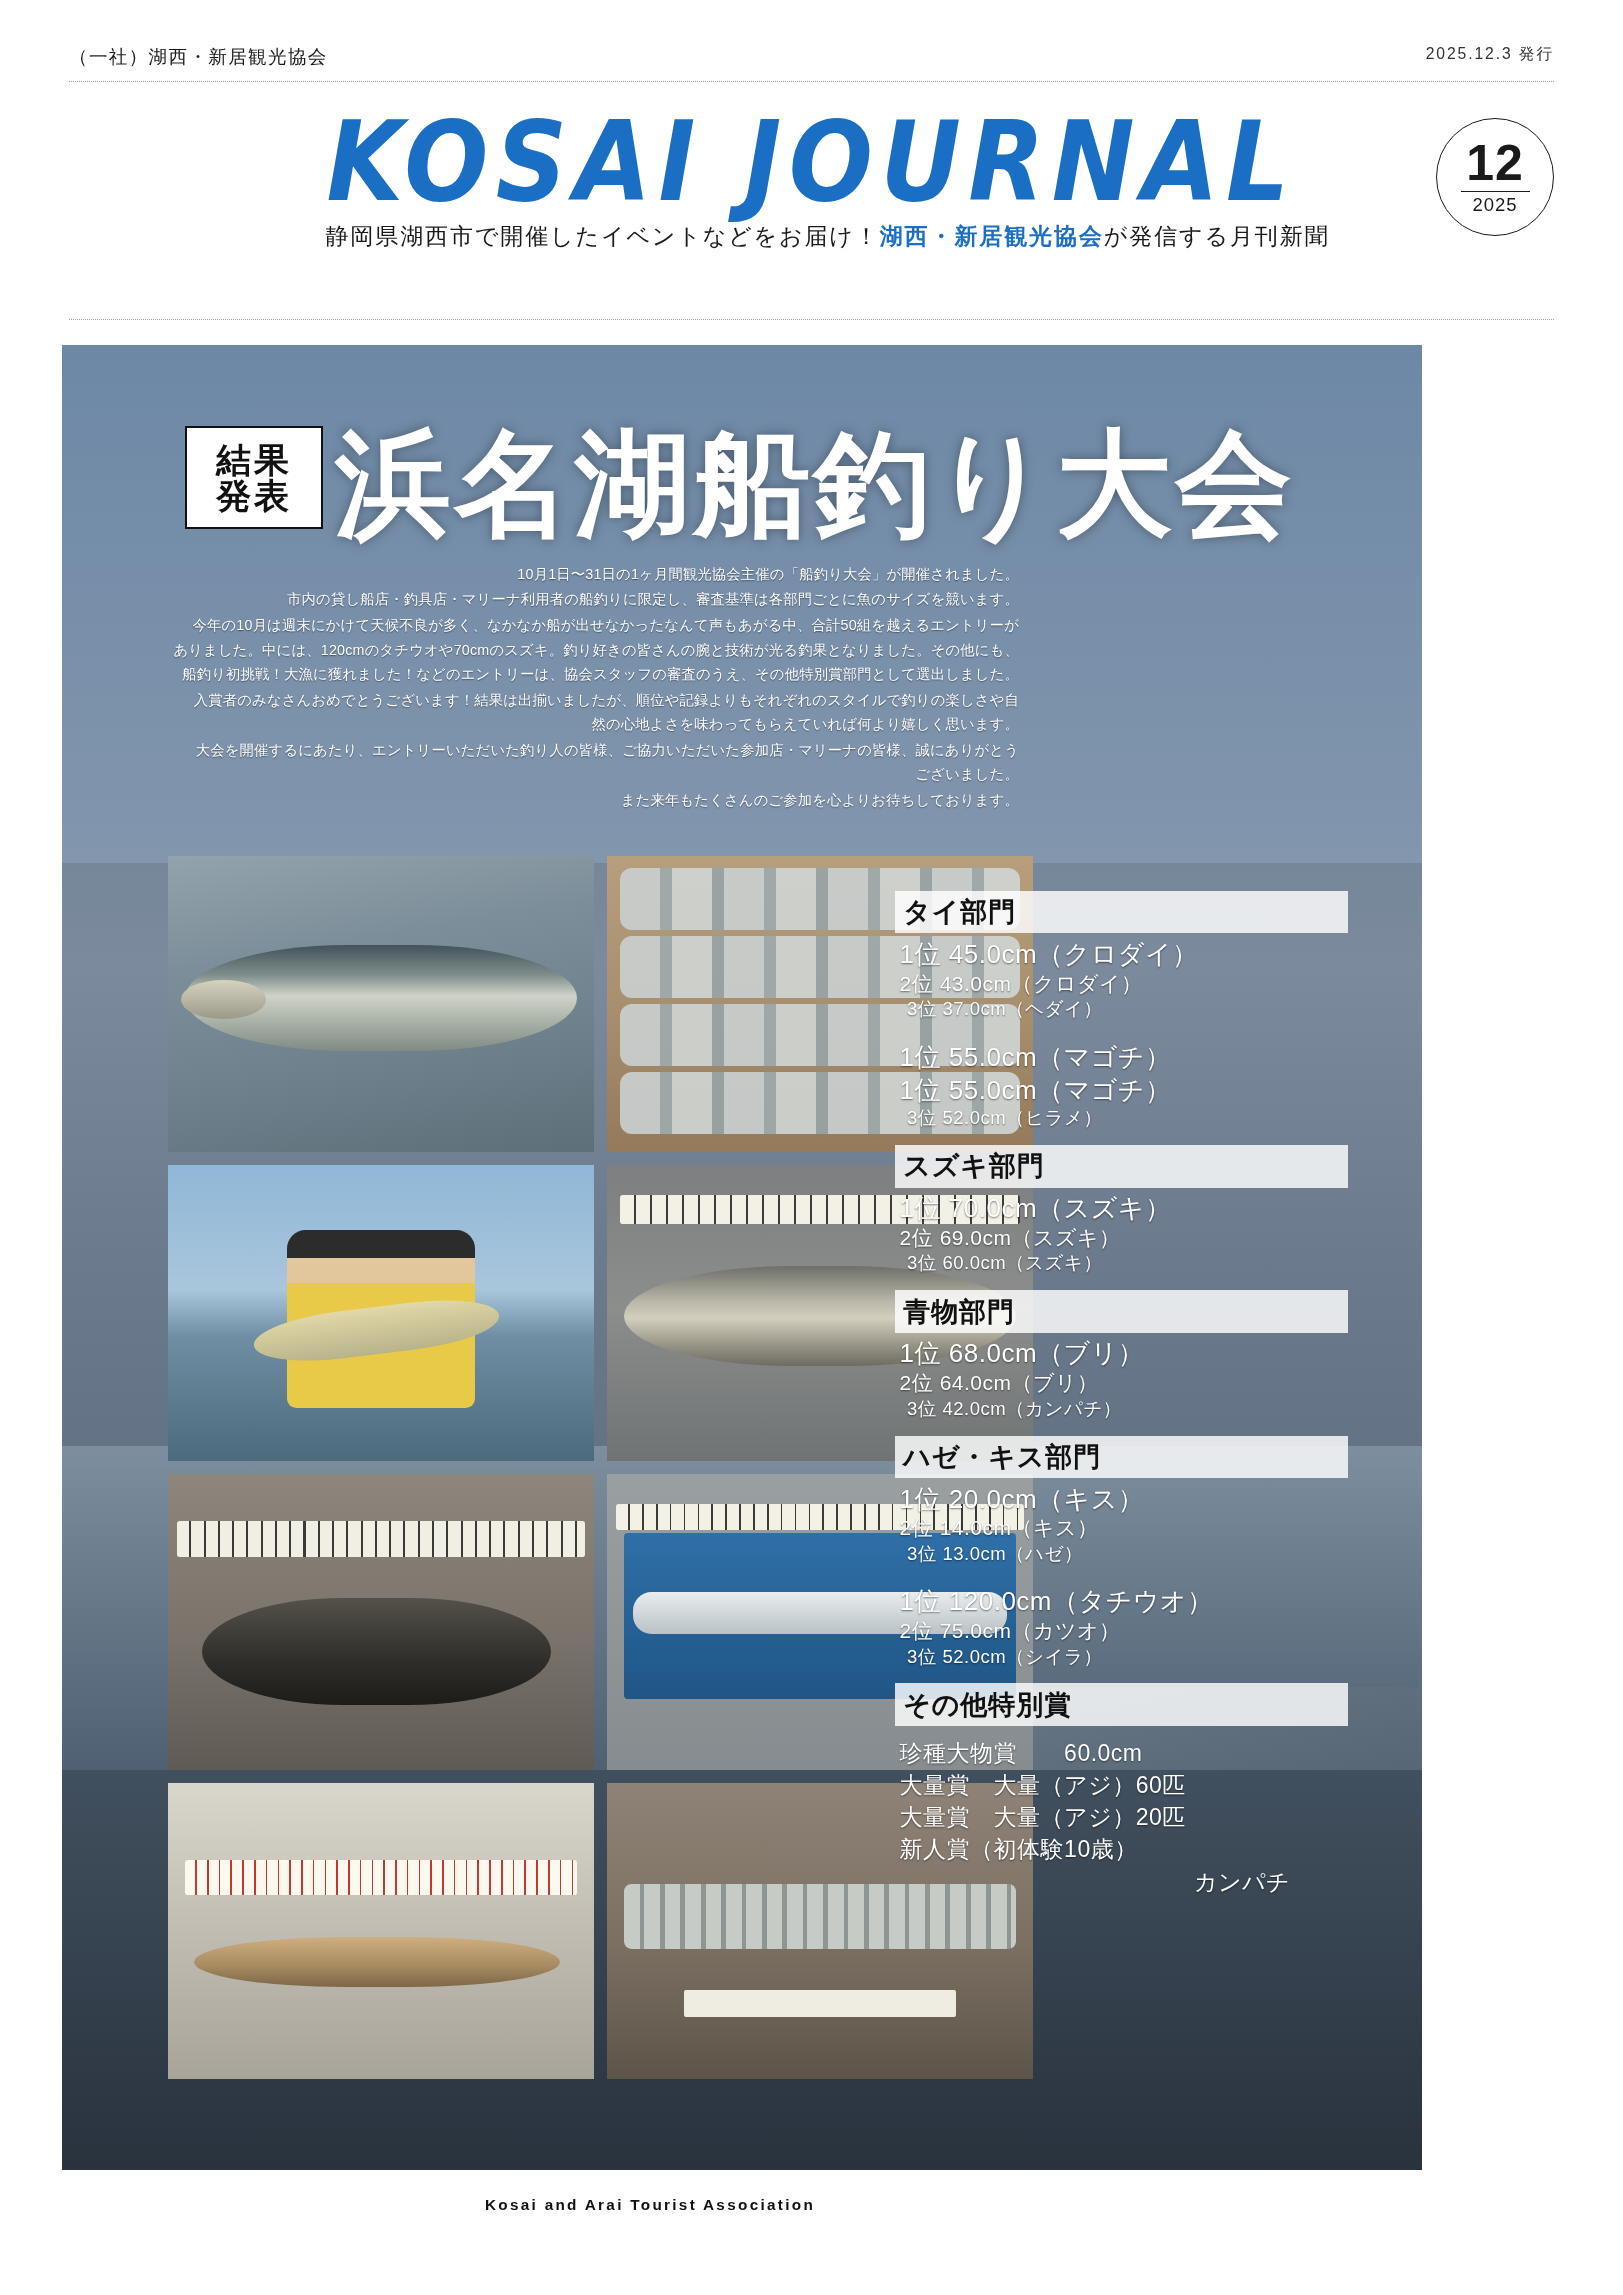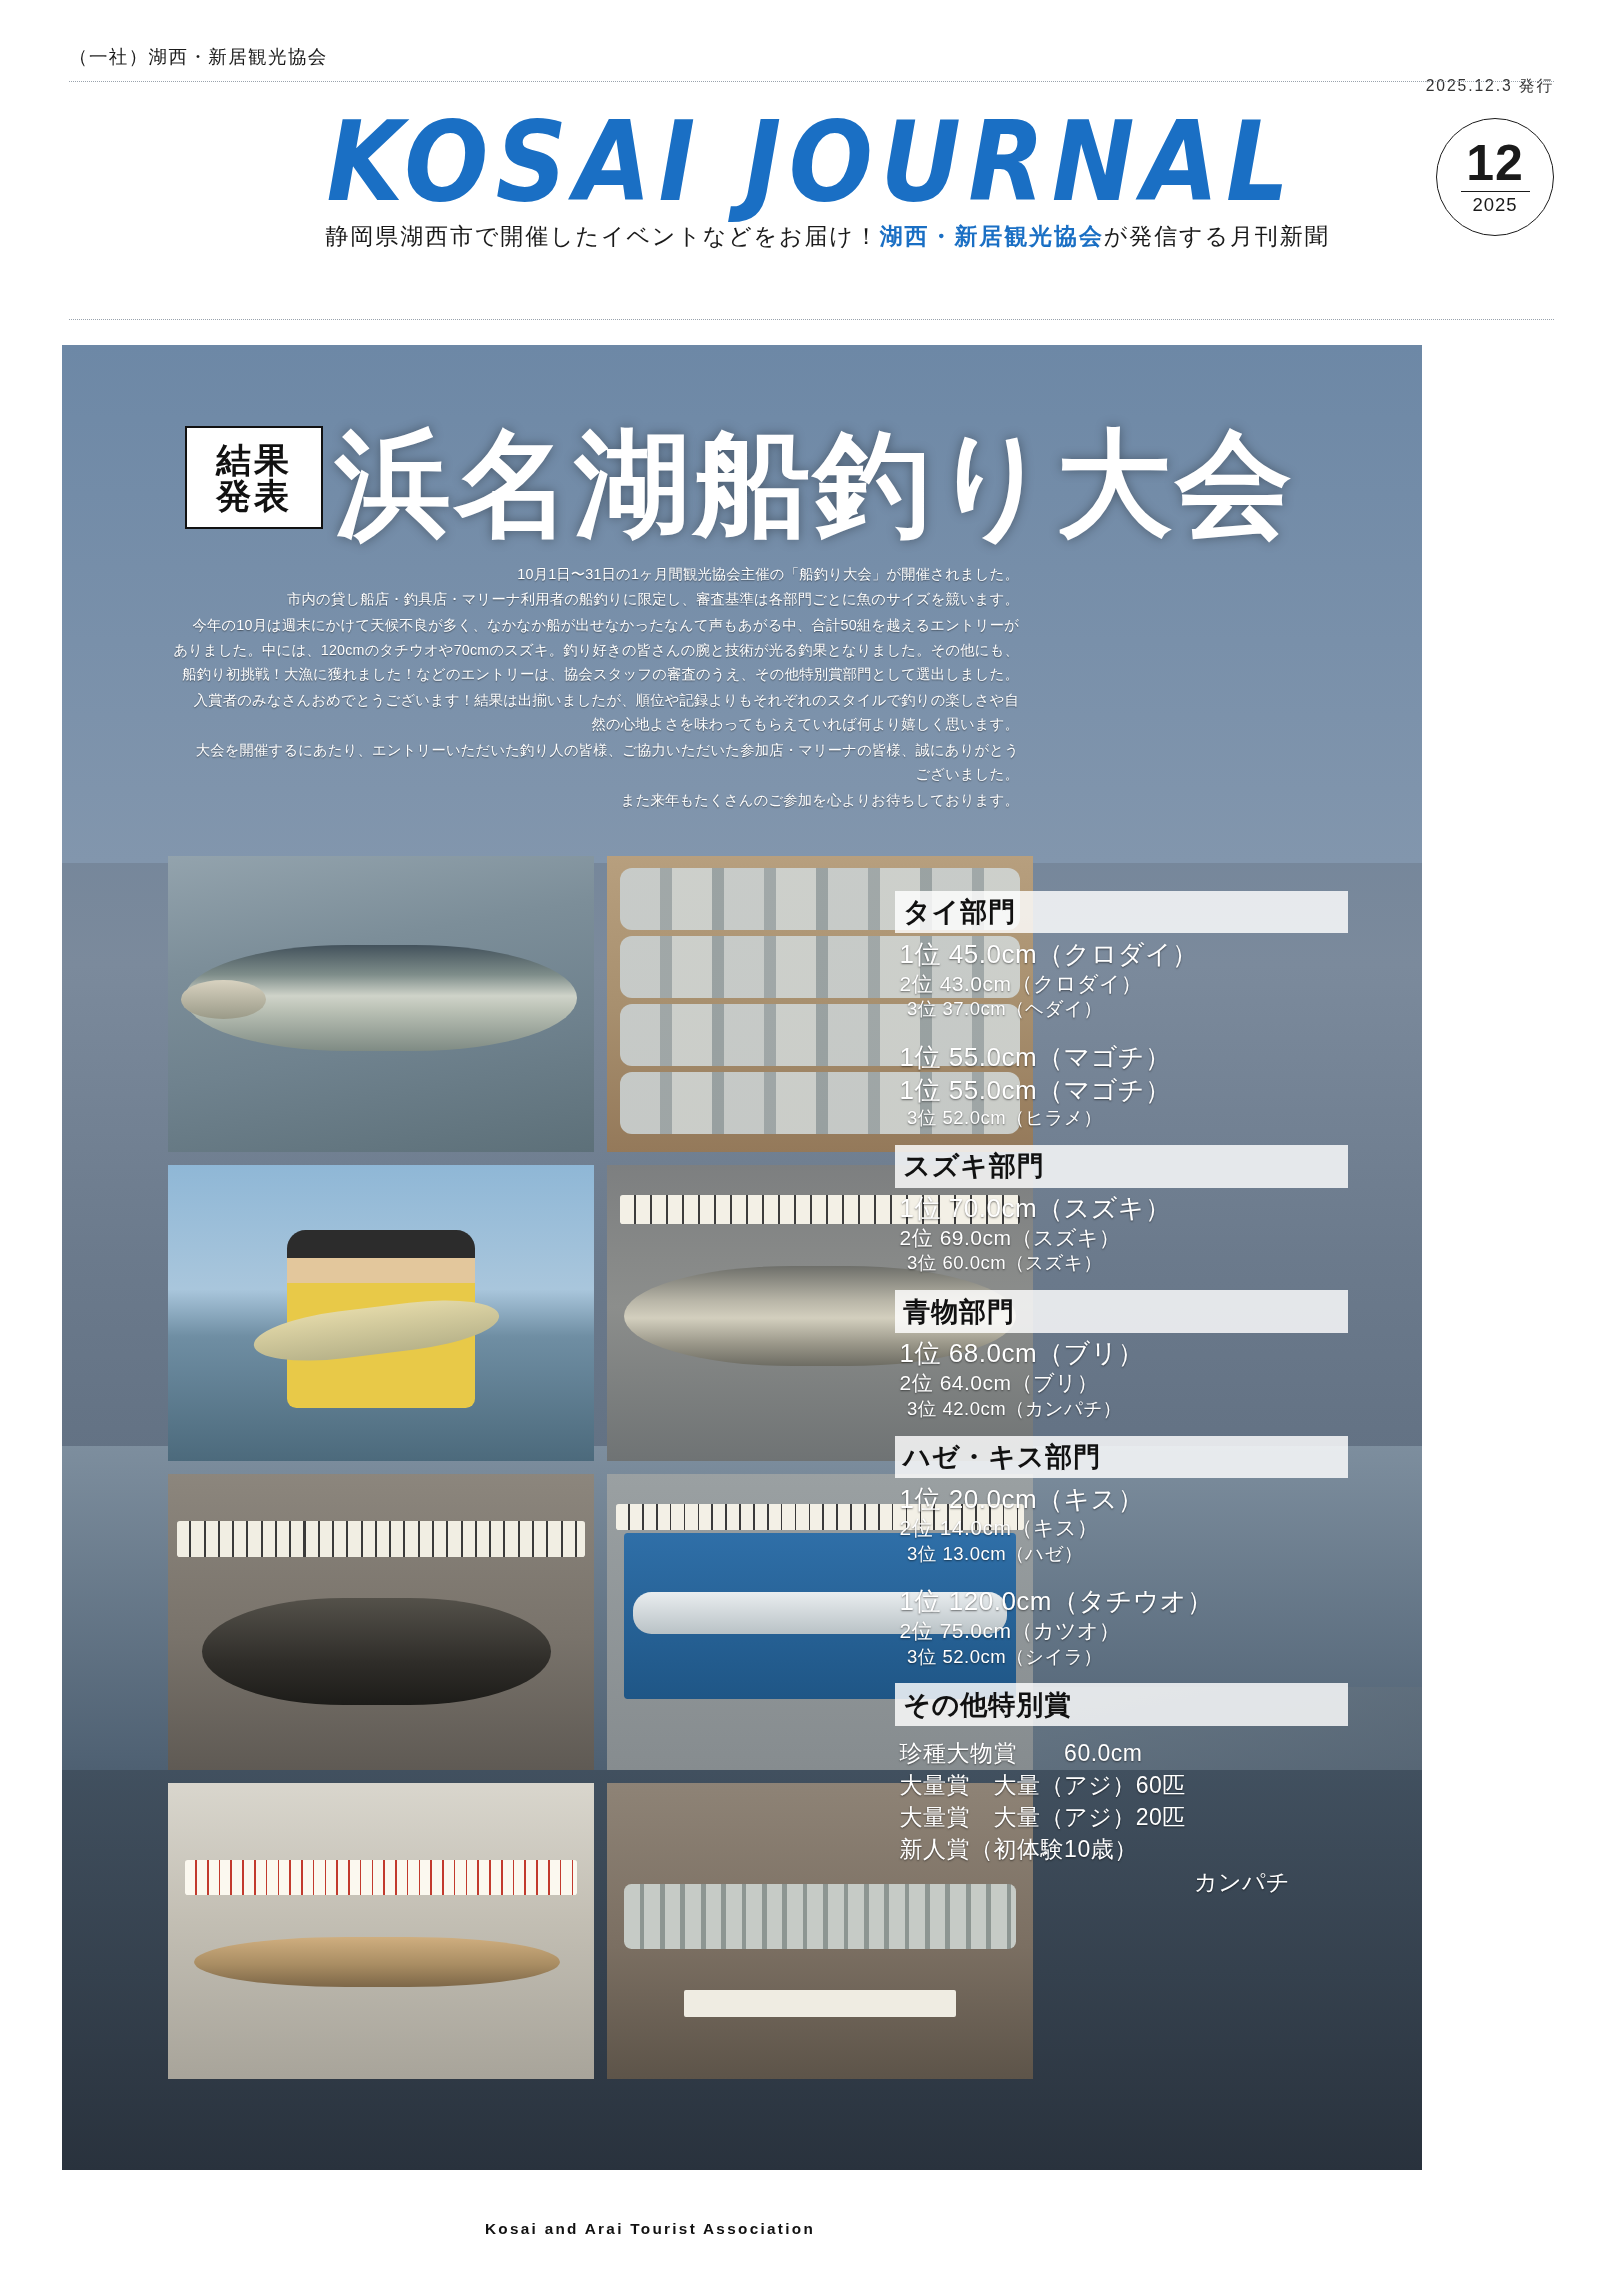--- a/index.html
+++ b/index.html
@@ -27,21 +27,20 @@
     align-items: flex-start;
     font-size: 18.5px;
     letter-spacing: 1.4px;
     color: #1a1a1a;
     gap: 33px;
   }
   .top-bar .issue-date {
     font-size: 15.7px;
     letter-spacing: 1.9px;
     color: #333;
-    margin-top: 32px;
   }
   .rule-dotted {
     position: absolute;
     left: 69px;
     width: 1485px;
     border-top: 1.4px dotted #9aa3ad;
   }
   .rule-top { top: 81px; }
   .rule-bottom { top: 319px; }
 
@@ -285,21 +284,20 @@
   .footer {
     position: absolute;
     left: 0;
     top: 2196px;
     width: 1300px;
     text-align: center;
     font-size: 15.3px;
     font-weight: 700;
     letter-spacing: 2.3px;
     color: #111;
-    margin-top: 24px;
   }
 </style>
 </head>
 <body>
 
 <div class="top-bar">
   <div>（一社）湖西・新居観光協会</div>
   <div class="issue-date">2025.12.3 発行</div>
 </div>
 <div class="rule-dotted rule-top"></div>

